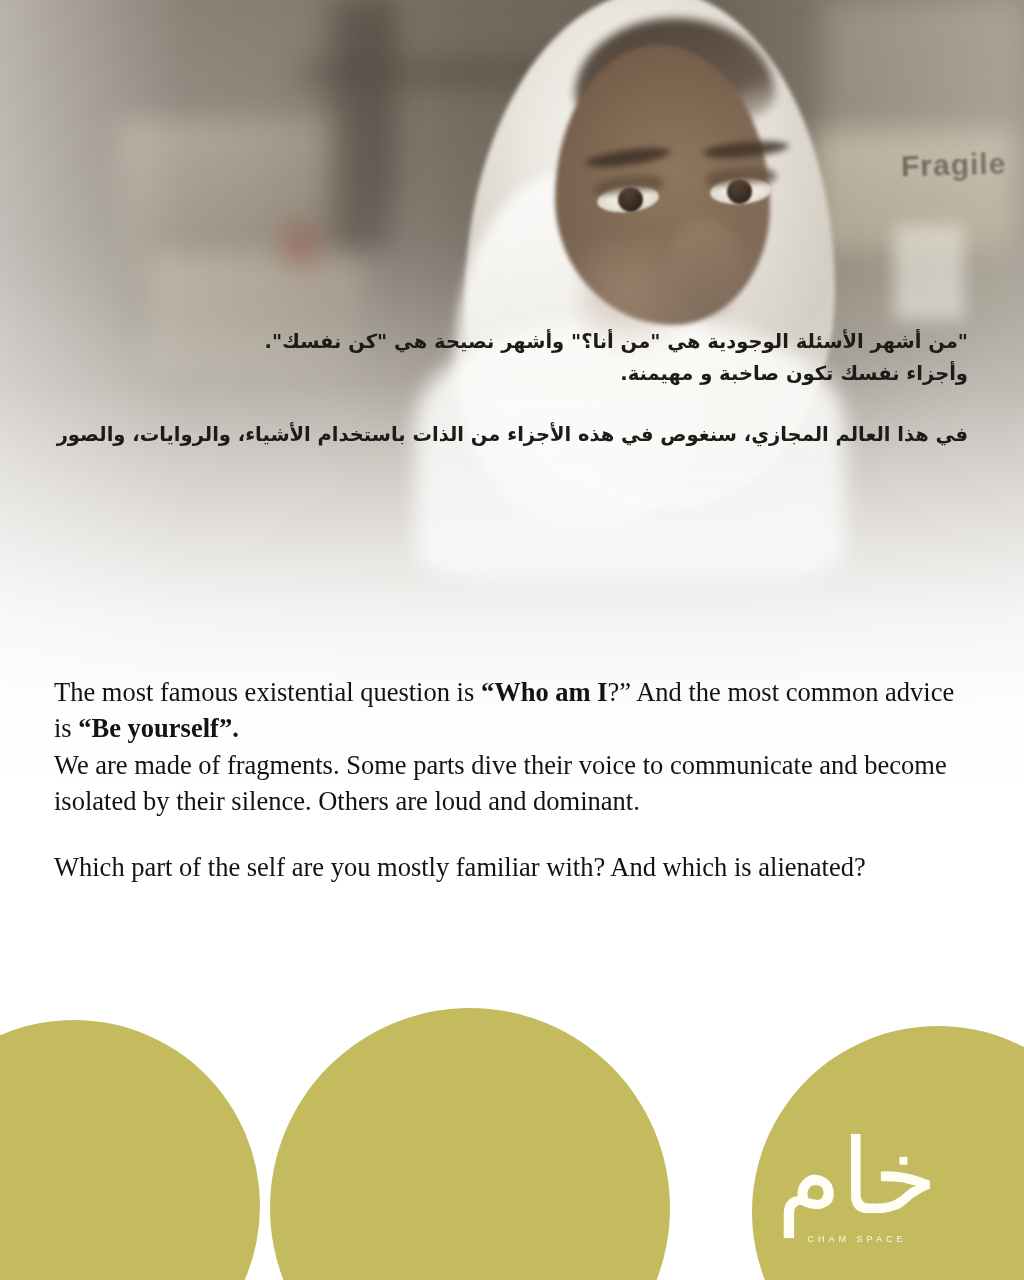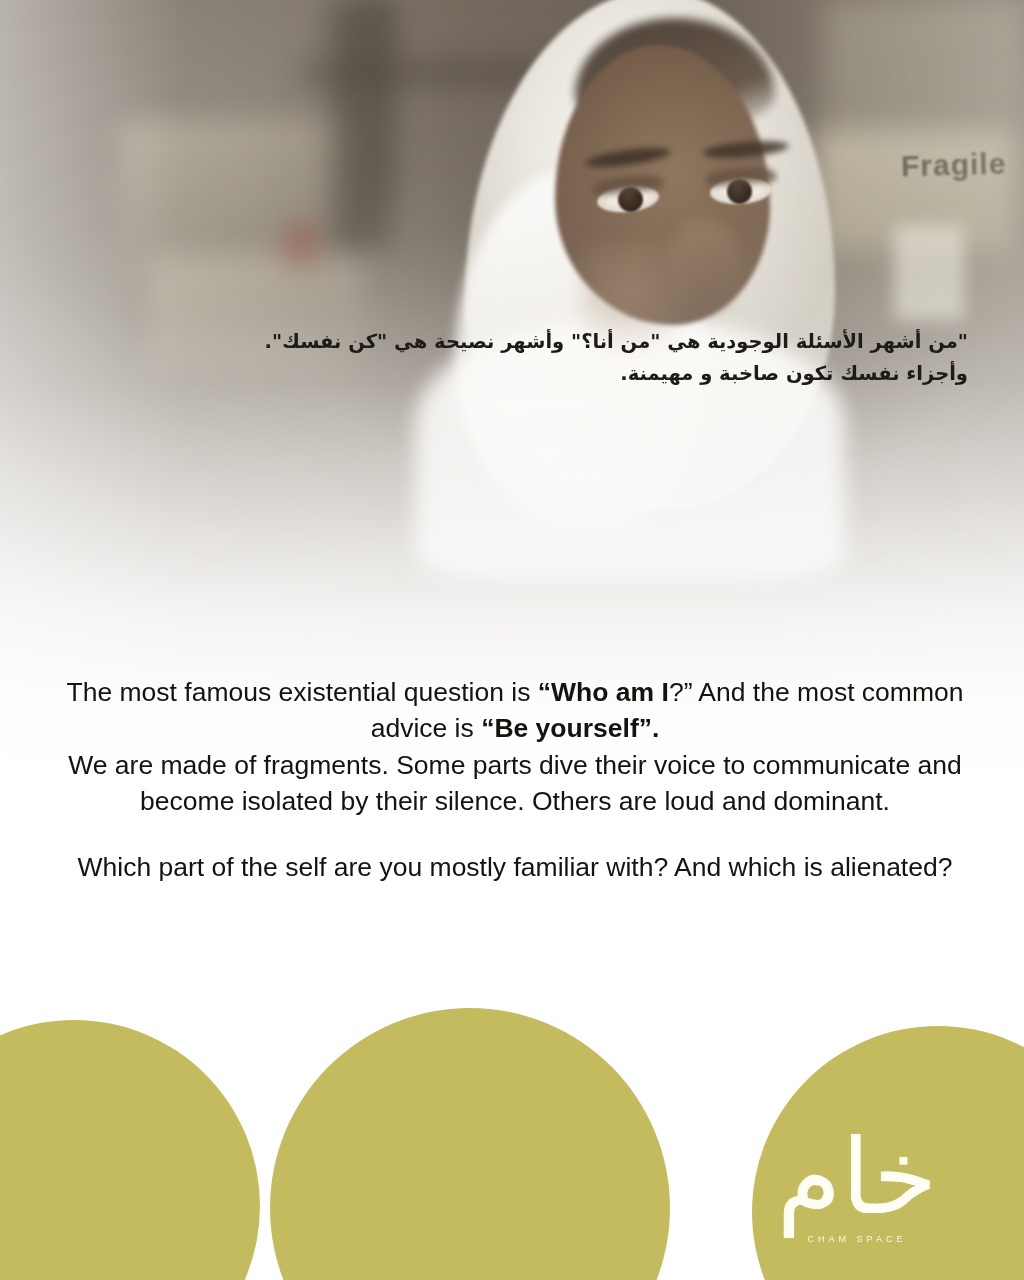--- a/index.html
+++ b/index.html
@@ -243,24 +243,23 @@
   }
   .arabic-block p { margin: 0; }
   .arabic-block .gap { height: 30px; }
 
   .english-block {
     position: absolute;
     left: 54px;
     right: 48px;
     top: 674px;
     color: #15130f;
-    font-family: Liberation Sans, sans-serif;
+    font-family: Liberation Serif, serif;
     font-size: 26.5px;
     line-height: 1.37;
-    text-align: center;
   }
   .english-block p { margin: 0; }
   .english-block .gap { height: 30px; }
   .english-block b { font-weight: 700; }
 
   
   .scallops {
     position: absolute;
     left: 0; right: 0; bottom: 0; height: 248px;
   }
@@ -338,20 +337,21 @@
     <div class="photo-side-fade"></div>
     <div class="photo-fade"></div>
   </div>
 
   <div class="content">
 
     <div class="arabic-block">
       <p>"من أشهر الأسئلة الوجودية هي "من أنا؟" وأشهر نصيحة هي "كن نفسك".</p>
       <p>وأجزاء نفسك تكون صاخبة و مهيمنة.</p>
       <div class="gap"></div>
+      <p>في هذا العالم المجازي، سنغوص في هذه الأجزاء من الذات باستخدام الأشياء، والروايات، والصور</p>
     </div>
 
     <div class="english-block">
       <p><span>The most famous existential question is </span><b>“Who am I</b><span>?” And the most common advice is </span><b>“Be yourself”.</b></p>
       <p>We are made of fragments. Some parts dive their voice to communicate and become isolated by their silence. Others are loud and dominant.</p>
       <div class="gap"></div>
       <p>Which part of the self are you mostly familiar with? And which is alienated?</p>
     </div>
   </div>
 

